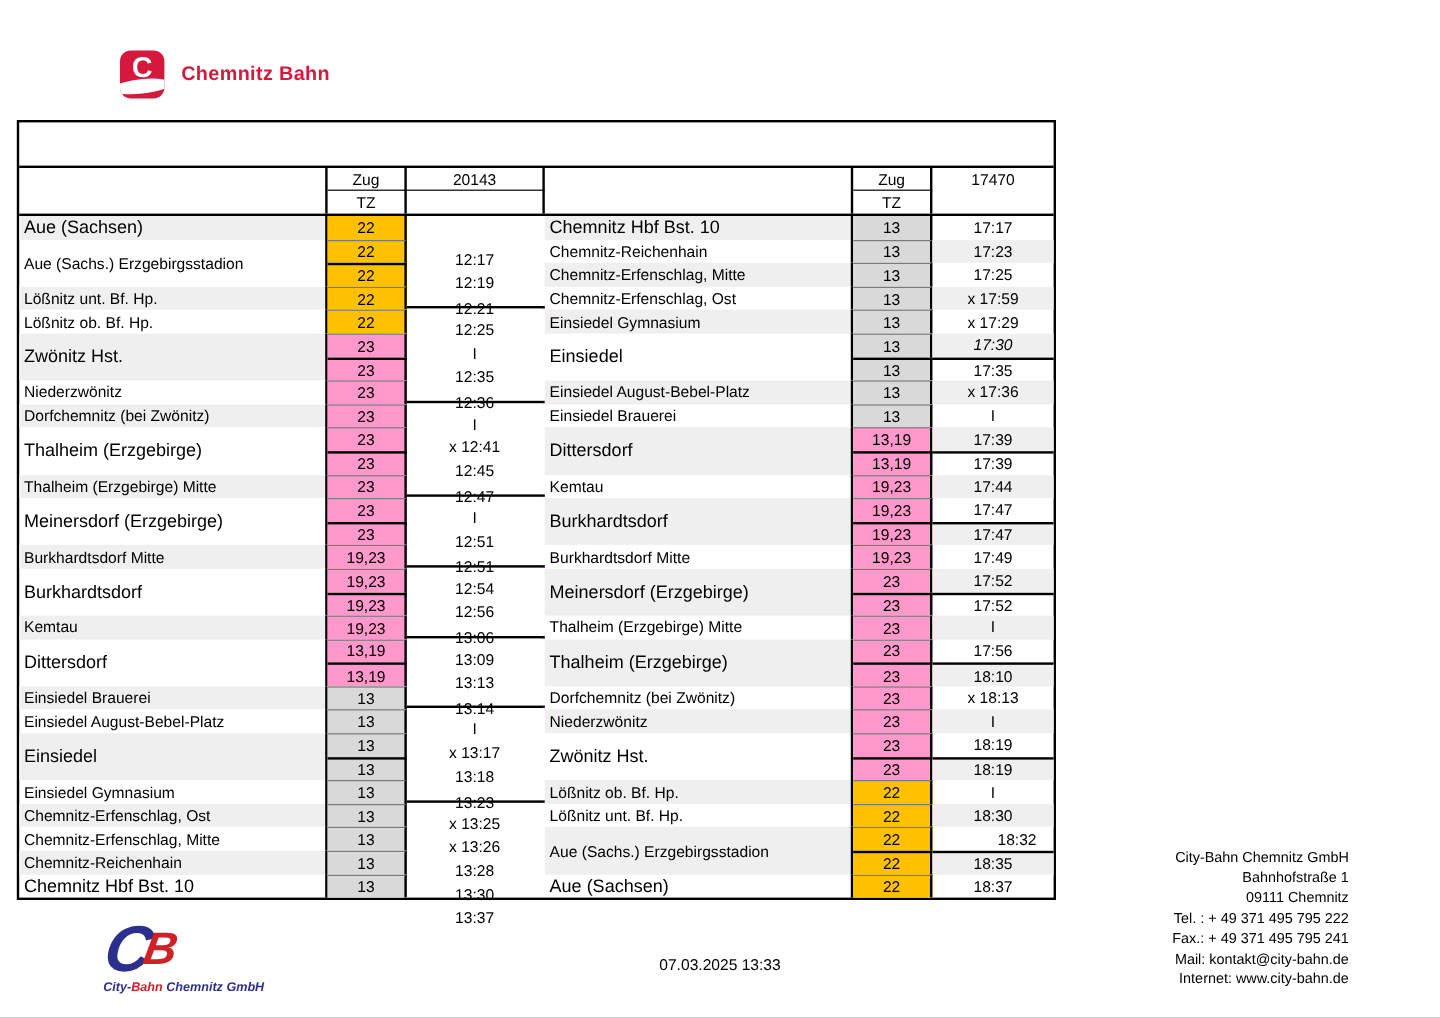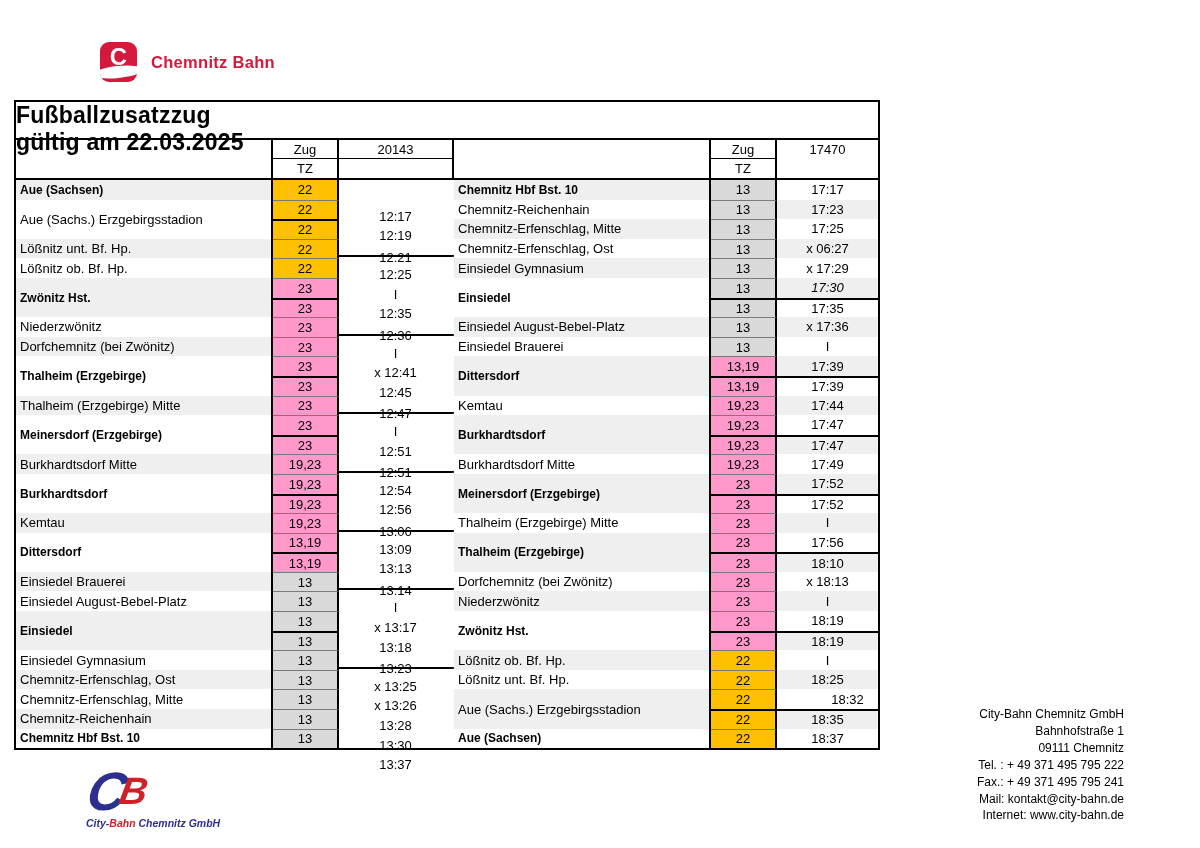--- a/index.html
+++ b/index.html
@@ -57,21 +57,21 @@
 
   .tt-body {
     display:grid; grid-template-columns:257px 66px 115px 257px 66px 101px;
     grid-auto-rows:19.6px;
   }
   .tt-body .cell { font-size:13px; }
   .st {
     display:flex; align-items:center; padding-left:4px;
     border-right:2px solid #000; overflow:hidden; white-space:nowrap;
   }
-  .st.bold { font-weight:bold; font-size:12px; }
+  .st.bold { font-weight:normal; font-size:15px; }
   .tzc {
     border-right:2px solid #000; display:flex; align-items:center; justify-content:center;
   }
   .tmc { display:flex; align-items:center; justify-content:center; }
   .tmc.div-r { border-right:2px solid #701a75;margin-top:36px; }
   .thick { border-top:2px solid #000; }
   .tz-thin { border-top:1px solid #7a7a7a; }
 
   
   .cbc { position:absolute; left:88px; top:770px; width:200px; height:66px; }
@@ -101,21 +101,20 @@
 
   <div class="brand">
     <div class="brand-square">
       <span class="c-letter">C</span>
     </div>
     <span class="brand-name">Chemnitz Bahn</span>
   </div>
 
   <div class="timetable">
     <div class="tt-r1">
-      <div class="main-title">Fußballzusatzzug gültig am 22.03.2025</div>
     </div>
     <div class="tt-hdr">
       <div class="h-empty-left"></div>
       <div class="h-zug-l">Zug</div>
       <div class="h-num-l">20143</div>
       <div class="h-empty-mid"></div>
       <div class="h-zug-r">Zug</div>
       <div class="h-num-r">17470</div>
       <div class="h-tz-l">TZ</div>
       <div class="h-time-l"></div>
@@ -207,21 +206,21 @@
         <div class="cell tzc" style="grid-area: 1 / 5; background: rgb(217, 217, 217);">13</div>
         <div class="cell tmc" style="grid-area: 1 / 6;">17:17</div>
         <div class="cell st" style="grid-area: 2 / 4 / span 1;">Chemnitz-Reichenhain</div>
         <div class="cell tzc tz-thin" style="grid-area: 2 / 5; background: rgb(217, 217, 217);">13</div>
         <div class="cell tmc" style="grid-area: 2 / 6; background: rgb(239, 239, 239);">17:23</div>
         <div class="cell st" style="grid-area: 3 / 4 / span 1; background: rgb(239, 239, 239);">Chemnitz-Erfenschlag, Mitte</div>
         <div class="cell tzc tz-thin" style="grid-area: 3 / 5; background: rgb(217, 217, 217);">13</div>
         <div class="cell tmc" style="grid-area: 3 / 6;">17:25</div>
         <div class="cell st" style="grid-area: 4 / 4 / span 1;">Chemnitz-Erfenschlag, Ost</div>
         <div class="cell tzc tz-thin" style="grid-area: 4 / 5; background: rgb(217, 217, 217);">13</div>
-        <div class="cell tmc" style="grid-area: 4 / 6; background: rgb(239, 239, 239);">x 06:27</div>
+        <div class="cell tmc" style="grid-area: 4 / 6; background: rgb(239, 239, 239);">x 17:59</div>
         <div class="cell st" style="grid-area: 5 / 4 / span 1; background: rgb(239, 239, 239);">Einsiedel Gymnasium</div>
         <div class="cell tzc tz-thin" style="grid-area: 5 / 5; background: rgb(217, 217, 217);">13</div>
         <div class="cell tmc" style="grid-area: 5 / 6;">x 17:29</div>
         <div class="cell st bold" style="grid-area: 6 / 4 / span 2;">Einsiedel</div>
         <div class="cell tzc tz-thin" style="grid-area: 6 / 5; background: rgb(217, 217, 217);">13</div>
         <div class="cell tmc" style="grid-area: 6 / 6; background: rgb(239, 239, 239); font-style: italic;">17:30</div>
         <div class="cell tzc thick" style="grid-area: 7 / 5; background: rgb(217, 217, 217);">13</div>
         <div class="cell tmc thick" style="grid-area: 7 / 6;">17:35</div>
         <div class="cell st" style="grid-area: 8 / 4 / span 1; background: rgb(239, 239, 239);">Einsiedel August-Bebel-Platz</div>
         <div class="cell tzc tz-thin" style="grid-area: 8 / 5; background: rgb(217, 217, 217);">13</div>
@@ -267,40 +266,41 @@
         <div class="cell st bold" style="grid-area: 23 / 4 / span 2;">Zwönitz Hst.</div>
         <div class="cell tzc tz-thin" style="grid-area: 23 / 5; background: rgb(255, 153, 204);">23</div>
         <div class="cell tmc" style="grid-area: 23 / 6;">18:19</div>
         <div class="cell tzc thick" style="grid-area: 24 / 5; background: rgb(255, 153, 204);">23</div>
         <div class="cell tmc thick" style="grid-area: 24 / 6; background: rgb(239, 239, 239);">18:19</div>
         <div class="cell st" style="grid-area: 25 / 4 / span 1; background: rgb(239, 239, 239);">Lößnitz ob. Bf. Hp.</div>
         <div class="cell tzc tz-thin" style="grid-area: 25 / 5; background: rgb(255, 192, 0);">22</div>
         <div class="cell tmc" style="grid-area: 25 / 6;">I</div>
         <div class="cell st" style="grid-area: 26 / 4 / span 1;">Lößnitz unt. Bf. Hp.</div>
         <div class="cell tzc tz-thin" style="grid-area: 26 / 5; background: rgb(255, 192, 0);">22</div>
-        <div class="cell tmc" style="grid-area: 26 / 6; background: rgb(239, 239, 239);">18:25</div>
+        <div class="cell tmc" style="grid-area: 26 / 6; background: rgb(239, 239, 239);">18:30</div>
         <div class="cell st" style="grid-area: 27 / 4 / span 2; background: rgb(239, 239, 239);">Aue (Sachs.) Erzgebirgsstadion</div>
         <div class="cell tzc tz-thin" style="grid-area: 27 / 5; background: rgb(255, 192, 0);">22</div>
         <div class="cell tmc" style="grid-area: 27 / 6; margin-left: 40px;">18:32</div>
         <div class="cell tzc thick" style="grid-area: 28 / 5; background: rgb(255, 192, 0);">22</div>
         <div class="cell tmc thick" style="grid-area: 28 / 6; background: rgb(239, 239, 239);">18:35</div>
         <div class="cell st bold" style="grid-area: 29 / 4 / span 1;">Aue (Sachsen)</div>
         <div class="cell tzc tz-thin" style="grid-area: 29 / 5; background: rgb(255, 192, 0);">22</div>
         <div class="cell tmc" style="grid-area: 29 / 6;">18:37</div>
       </div>
   </div>
 
   <div class="cbc">
     <span class="cbc-c">C</span>
     <span class="cbc-b">B</span>
     <div class="cbc-caption">
       <span class="blue">City-</span><span class="red">Bahn</span><span class="blue"> Chemnitz GmbH</span>
     </div>
   </div>
 
+  <div class="date-line">07.03.2025  13:33</div>
 
   <div class="address">
     <div>City-Bahn Chemnitz GmbH</div>
     <div>Bahnhofstraße 1</div>
     <div>09111 Chemnitz</div>
     <div>Tel. : + 49 371 495 795 222</div>
     <div>Fax.: + 49 371 495 795 241</div>
     <div>Mail: kontakt@city-bahn.de</div>
     <div>Internet: www.city-bahn.de</div>
   </div>

